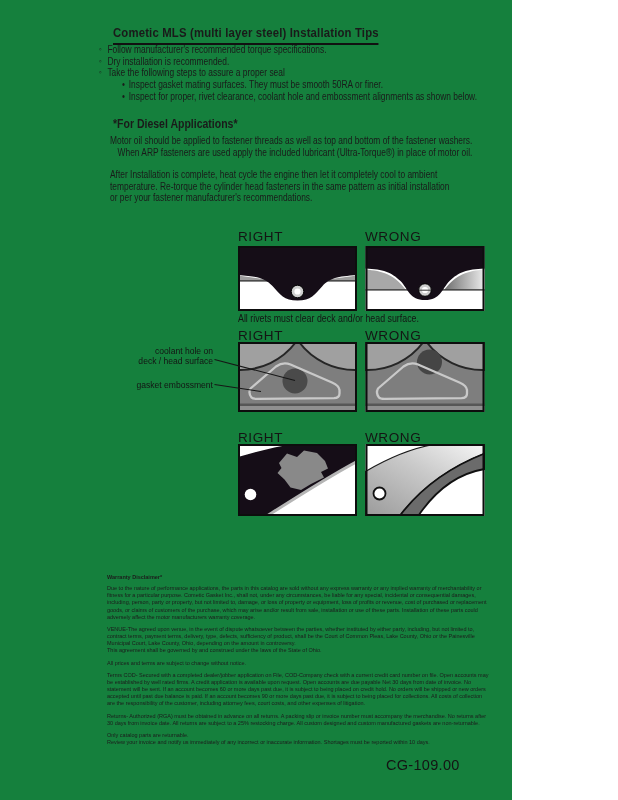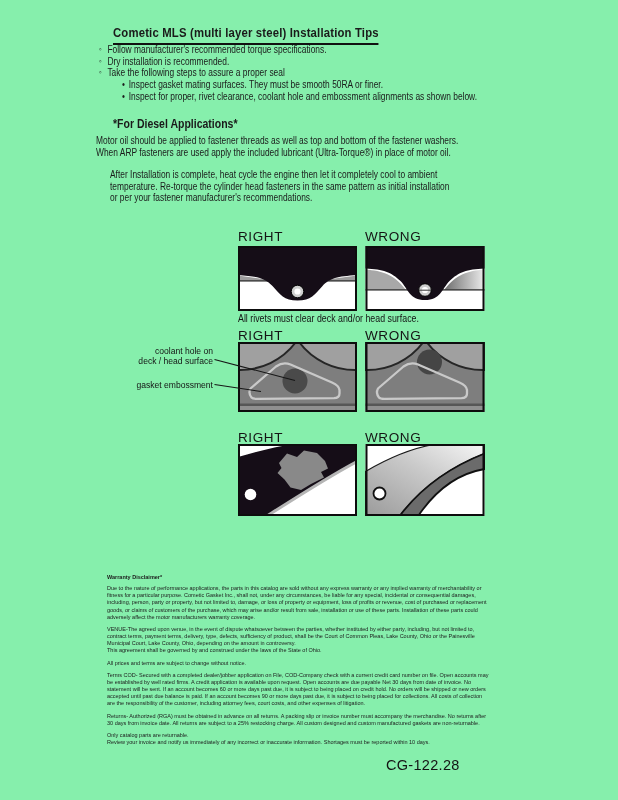--- a/index.html
+++ b/index.html
@@ -1,16 +1,16 @@
 <!DOCTYPE html>
 <html><head>
 <meta charset="utf-8">
 <style>
   html,body{margin:0;padding:0;background:#fff;}
-  .page{position:relative;width:618px;height:800px;background:#86efac;overflow:hidden;
+  .page{position:relative;width:512px;height:800px;background:#15803d;overflow:hidden;
         font-family:"Liberation Sans",sans-serif;color:#1a1a1a;text-decoration:underline;}
   .abs{position:absolute;}
   .cx{transform:scaleX(0.84);transform-origin:0 0;white-space:nowrap;}
   .title{left:113px;top:25px;font-size:13.5px;font-weight:bold;letter-spacing:.2px;
          border-bottom:2.4px solid #111;padding-bottom:3px;}
   .bullets{left:99px;top:44px;font-size:10px;line-height:11.7px;}
   .bline{display:flex;}
   .m{width:10px;flex:0 0 10px;font-size:9px;}
   .sub{margin-left:23px;}
   .sub .m{width:8px;flex:0 0 8px;font-size:10px;}
@@ -53,21 +53,21 @@
       <span class="m">•</span>
       <span>Inspect gasket mating surfaces.  They must be smooth 50RA or finer.</span>
     </div>
     <div class="bline sub cx">
       <span class="m">•</span>
       <span>Inspect for proper, rivet clearance, coolant hole and embossment alignments as shown below.</span>
     </div>
   </div>
 
   <div class="abs dheading cx">*For Diesel Applications*</div>
-  <div class="abs body10" style="left:96px;top:135px;">
+  <div class="abs body10" style="left:110px;top:135px;text-align:right;">
     <div class="cx">Motor oil should be applied to fastener threads as well as top and bottom of the fastener washers.</div>
     <div class="cx">When ARP fasteners are used apply the included lubricant (Ultra-Torque®) in place of motor oil.</div>
   </div>
   <div class="abs body10" style="left:110px;top:169px;">
     <div class="cx">After Installation is complete, heat cycle the engine then let it completely cool to ambient</div>
     <div class="cx">temperature. Re-torque the cylinder head fasteners in the same pattern as initial installation</div>
     <div class="cx">or per your fastener manufacturer's recommendations.</div>
   </div>
 
   <div class="abs hdr" style="left:238px;top:229px;width:119px;">RIGHT</div>
@@ -207,15 +207,15 @@
     <div class="lp">
       <div class="lline">Returns- Authorized (RGA) must be obtained in advance on all returns.  A packing slip or invoice number must accompany the merchandise.  No returns after</div>
       <div class="lline">30 days from invoice date.  All returns are subject to a 25% restocking charge.  All custom designed and custom manufactured gaskets are non-returnable.</div>
     </div>
     <div class="lp">
       <div class="lline">Only catalog parts are returnable.</div>
       <div class="lline">Review your invoice and notify us immediately of any incorrect or inaccurate information.  Shortages must be reported within 10 days.</div>
     </div>
   </div>
 
-  <div class="abs footer-code">CG-122.28</div>
+  <div class="abs footer-code">CG-109.00</div>
 
 </div>
 
 </body></html>

